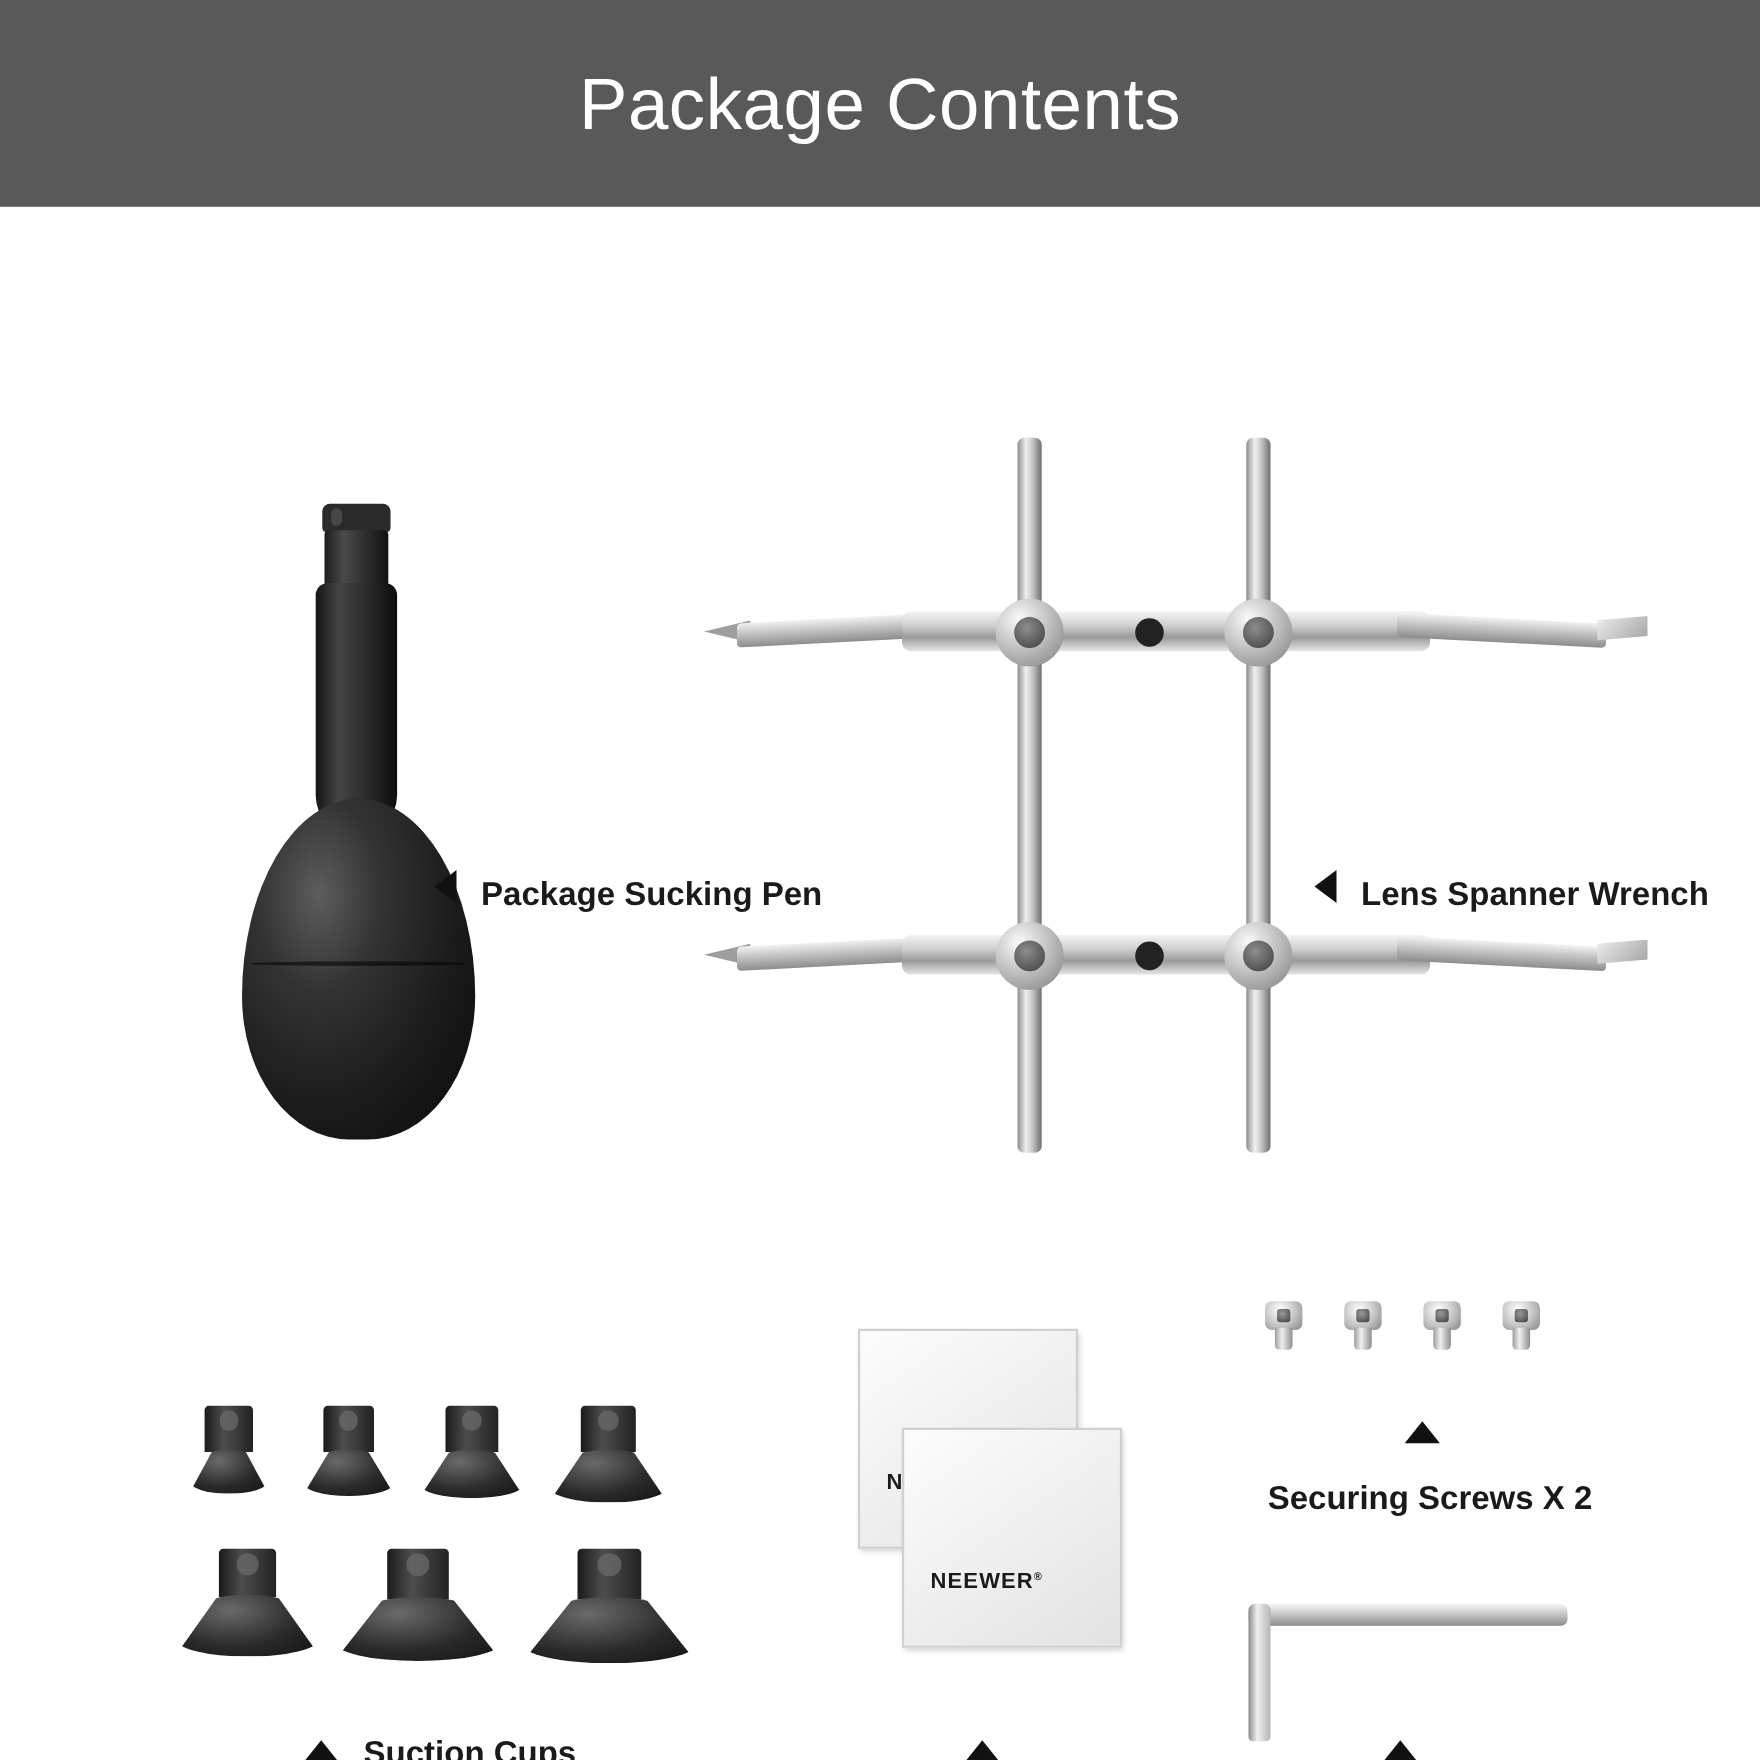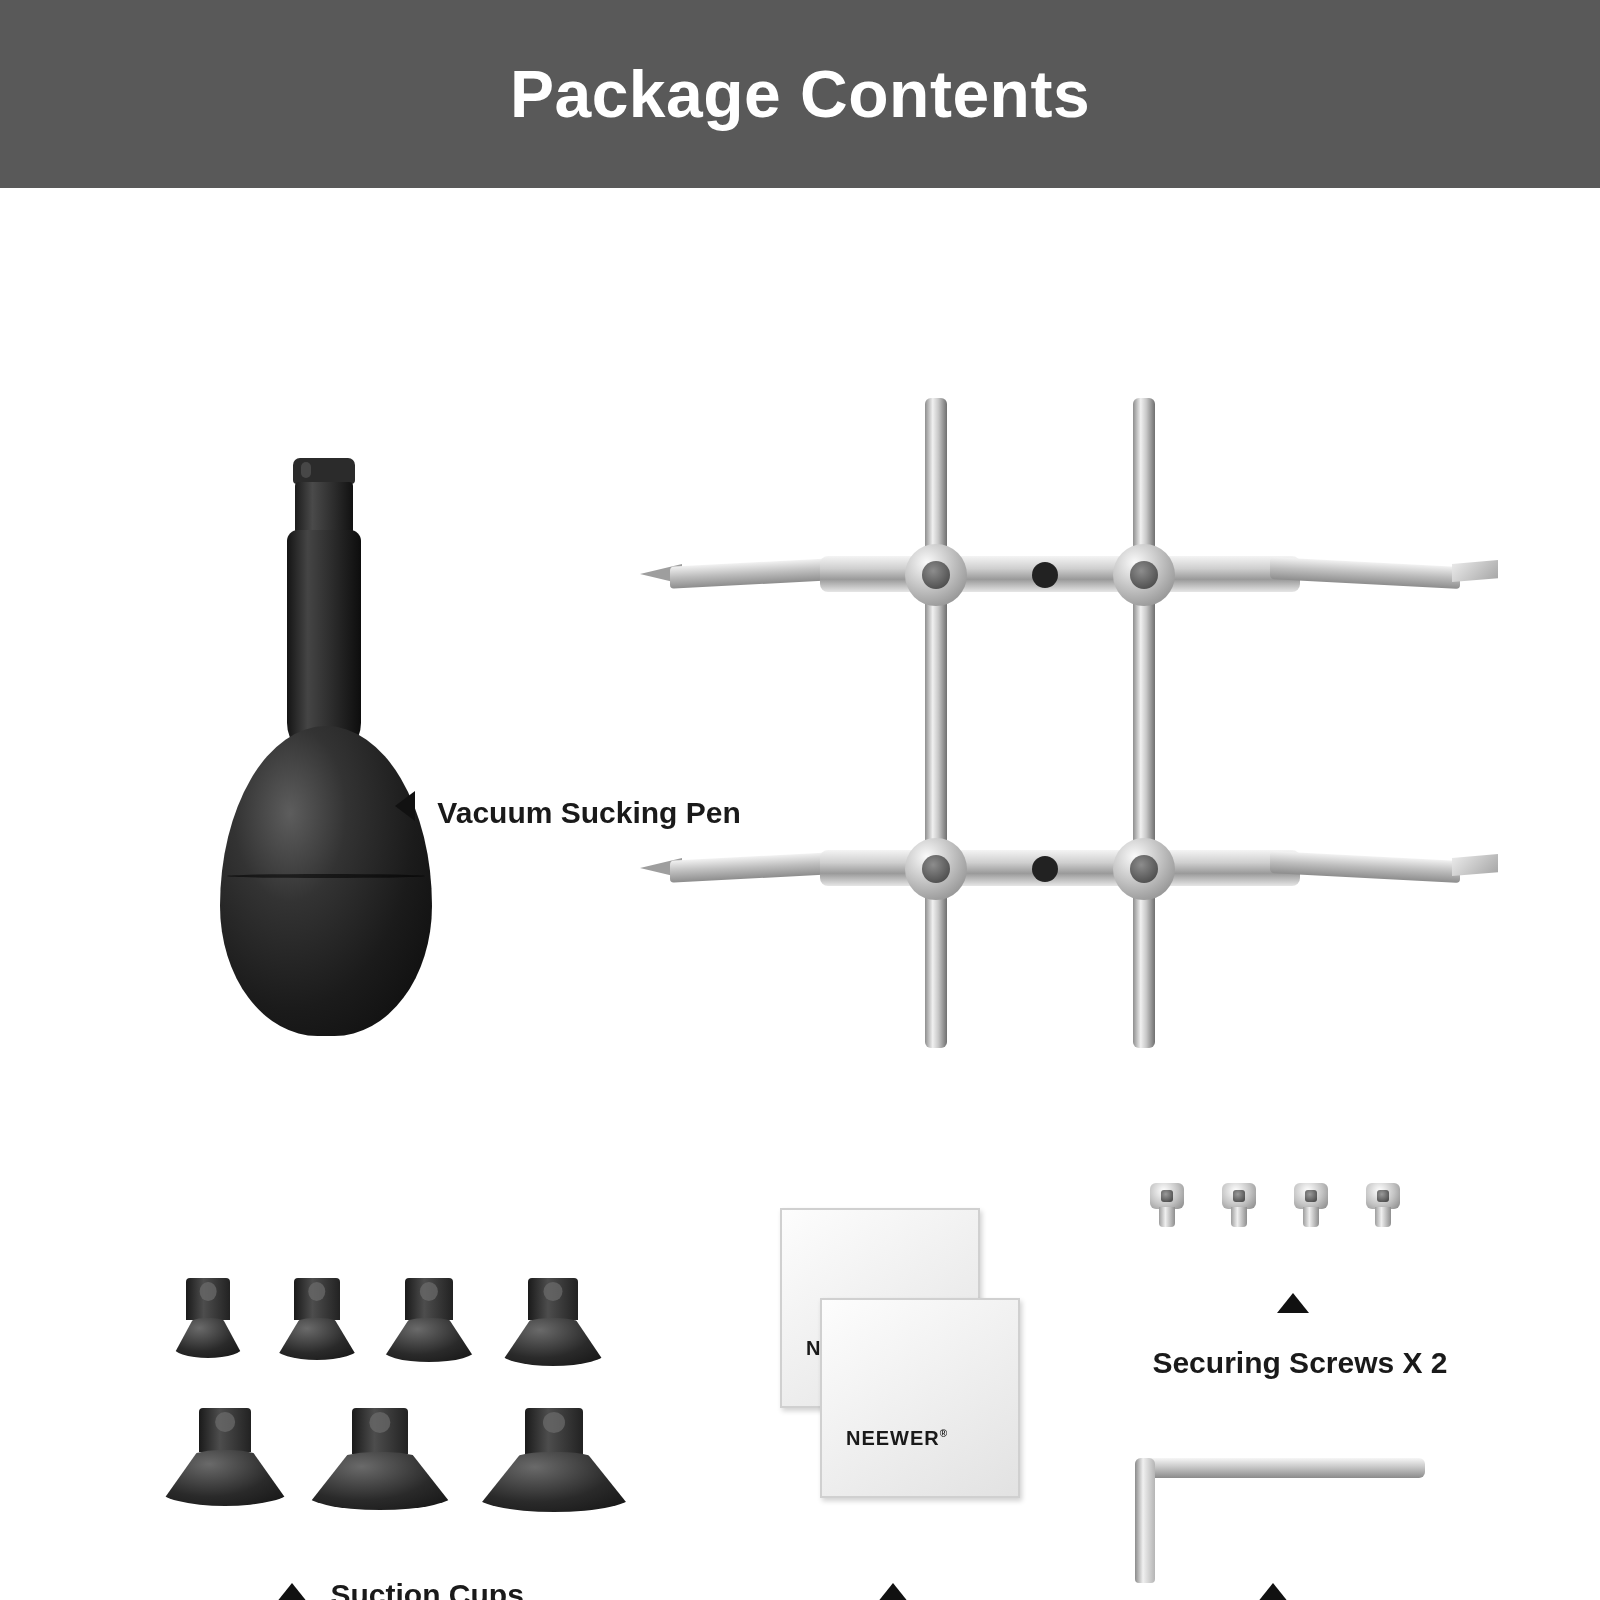--- a/index.html
+++ b/index.html
@@ -15,21 +15,21 @@
     width:100%;
     height:188px;
     background:#595959;
     display:flex;
     align-items:center;
     justify-content:center;
   }
   .header-title {
     color:#ffffff;
     font-size:66px;
-    font-weight:bold;
+    font-weight:normal;
     letter-spacing:0.5px;
   }
   .stage { position:relative; width:1600px; height:1412px; }
 
   
   .caption {
     position:absolute;
     font-size:30px;
     color:#1a1a1a;
     font-weight:bold;
@@ -119,21 +119,21 @@
   <div class="blower">
     <div class="cap"></div>
     <div class="neck"></div>
     <div class="tube"></div>
     <div class="bulb"></div>
     <div class="seam"></div>
   </div>
 
   <div class="caption" style="left:395px; top:605px;">
     <span class="tri tri-left"></span>
-    <span>Vacuum Sucking Pen</span>
+    <span>Package Sucking Pen</span>
   </div>
 
   <div class="spanner-group">
     <div class="rod r1"></div>
     <div class="rod r2"></div>
 
     <div class="spanner sp-top">
       <div class="sp-tip-l"></div>
       <div class="sp-arm-l"></div>
       <div class="sp-body"></div>
@@ -149,20 +149,24 @@
       <div class="sp-arm-l"></div>
       <div class="sp-body"></div>
       <div class="sp-hole"></div>
       <div class="sp-hub sp-hub1"></div>
       <div class="sp-hub sp-hub2"></div>
       <div class="sp-arm-r"></div>
       <div class="sp-tip-r"></div>
     </div>
   </div>
 
+  <div class="caption" style="left:1195px; top:605px;">
+    <span class="tri tri-left"></span>
+    <span>Lens Spanner Wrench</span>
+  </div>
 
   <div class="cups">
 
     <div class="cup" style="left:20px; top:0; width:76px; height:82px;">
       <div class="stem" style="width:44px;height:42px;"></div>
       <div class="skirt" style="top:40px;width:72px;height:40px;"></div>
     </div>
     <div class="cup" style="left:125px; top:0; width:84px; height:84px;">
       <div class="stem" style="width:46px;height:42px;"></div>
       <div class="skirt" style="top:40px;width:84px;height:42px;"></div>

